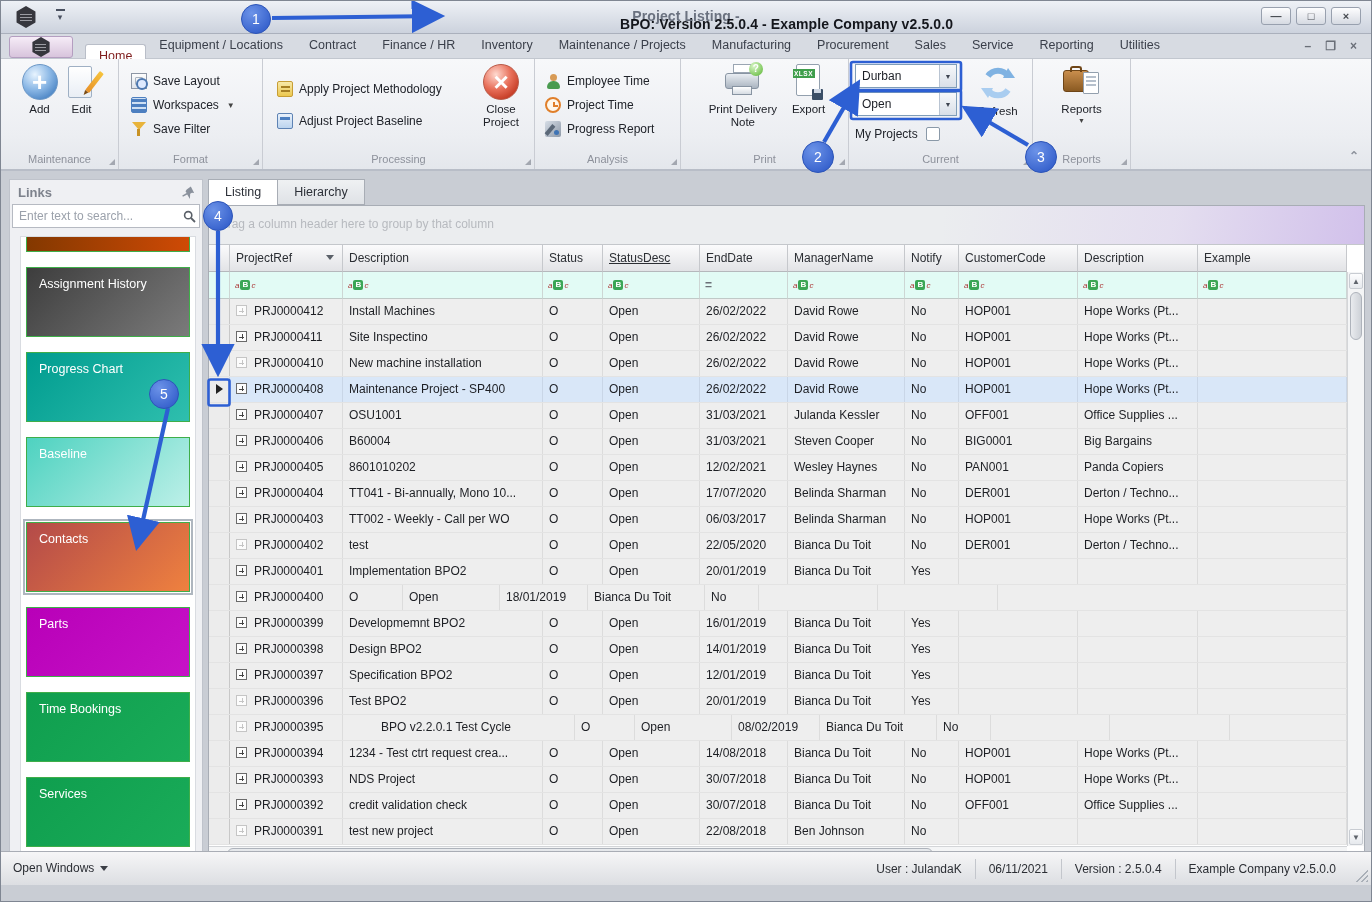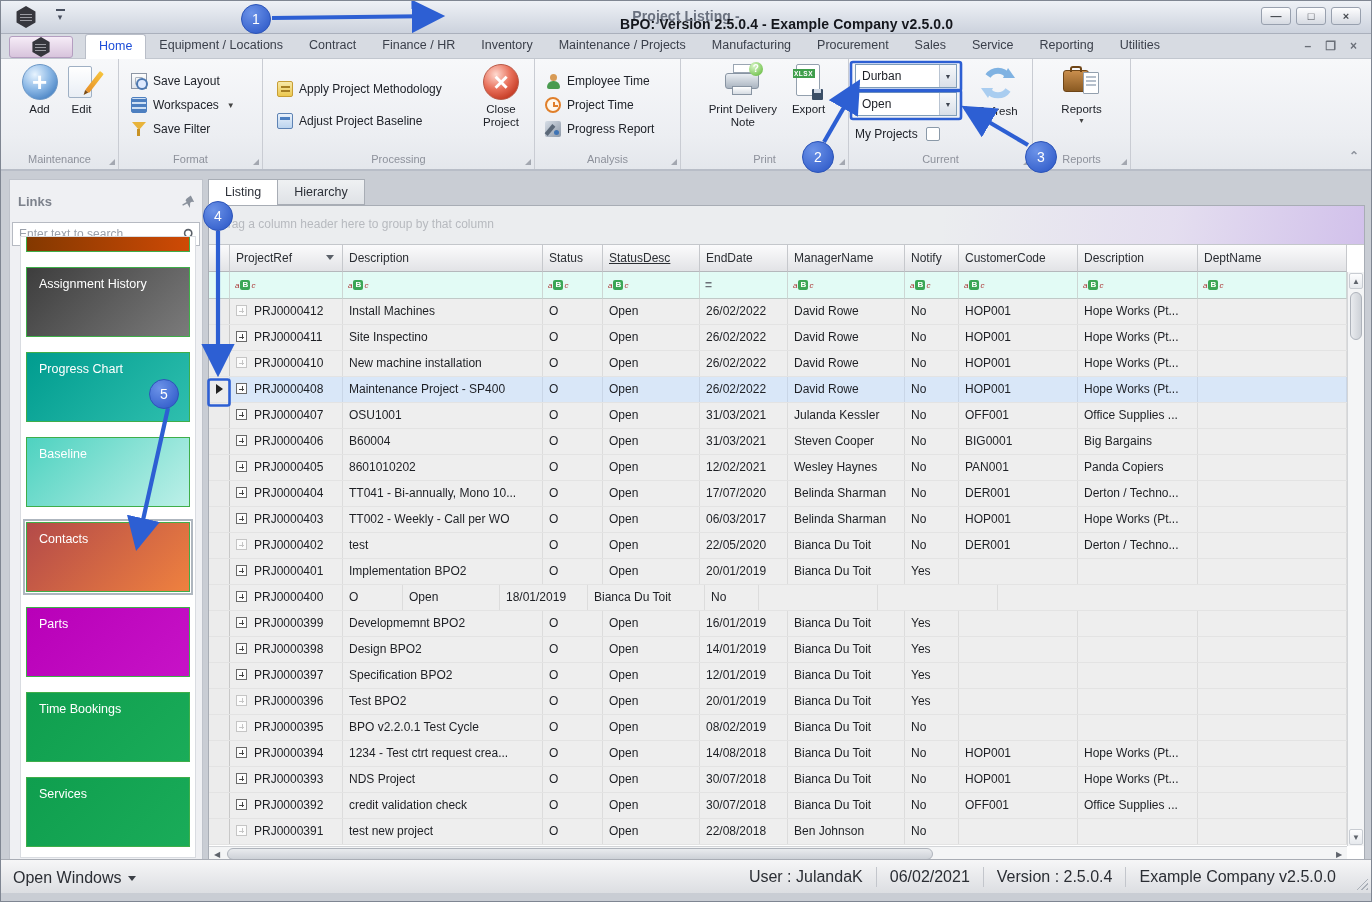--- a/index.html
+++ b/index.html
@@ -18,21 +18,21 @@
 .win-controls{position:absolute;right:10px;top:6px;display:flex;gap:5px;}
 .wbtn{width:30px;height:18px;border:1px solid #98a0ae;border-radius:3px;background:linear-gradient(#fdfdfe,#d6dae2);color:#45494f;font-size:11px;font-weight:bold;display:flex;align-items:center;justify-content:center;line-height:1;}
 
 
 .tabstrip{position:absolute;top:33px;left:0;width:100%;height:25px;background:#d7dbe2;border-bottom:1px solid #c2c7cf;}
 .appbutton{position:absolute;left:8px;top:2px;width:64px;height:22px;border-radius:3px;border:1px solid #b49ec0;background:linear-gradient(#f6ecf7,#d8c4dc);display:flex;align-items:center;justify-content:center;}
 .appbutton .hex{width:20px;height:20px;background:#36363d;clip-path:polygon(50% 0,93% 25%,93% 75%,50% 100%,7% 75%,7% 25%);position:relative;}
 .appbutton .hex i{position:absolute;left:4px;top:7px;width:11px;height:7px;background:repeating-linear-gradient(0deg,#9b9ba2 0 1px,transparent 1px 3px);}
 .rtabs{position:absolute;left:84px;top:0;height:25px;display:flex;}
 .rtab{padding:4px 13px 0;font-size:12.5px;color:#3a3f4a;height:25px;}
-.rtab.active{background:#fff;border:1px solid #b9bec8;border-bottom:none;border-radius:3px 3px 0 0;color:#1d4ed8;}
+.rtab.active{background:#fff;border:1px solid #b9bec8;border-bottom:none;border-radius:3px 3px 0 0;color:#7f1d1d;margin-top:10px;}
 .mdi-controls{position:absolute;right:14px;top:4px;display:flex;gap:14px;color:#6a6f78;font-size:12px;font-weight:bold;}
 .mdi-controls span{line-height:16px;}
 
 
 .ribbon{position:absolute;top:58px;left:0;width:100%;height:112px;background:linear-gradient(#f7f8fa,#eceef2 70%,#e4e7ec);border-bottom:2px solid #b8bdc7;display:flex;}
 .rgroup{position:relative;height:110px;border-right:1px solid #c9ccd3;display:flex;flex-direction:column;}
 .rbody{flex:1;display:flex;}
 .rfoot{height:18px;font-size:11px;color:#8d919b;text-align:center;line-height:17px;position:relative;}
 .rfoot .launcher{position:absolute;right:3px;bottom:4px;width:0;height:0;border-left:6px solid transparent;border-bottom:6px solid #a3a7b0;}
 .bigbtn{display:flex;flex-direction:column;align-items:center;padding-top:5px;cursor:default;}
@@ -87,21 +87,21 @@
 .combo .cbtn{width:17px;height:100%;background:linear-gradient(#f6f8fa,#d9dfe8);border-left:1px solid #b9c4d2;display:flex;align-items:center;justify-content:center;font-size:7px;color:#3e4450;}
 .chk{width:14px;height:14px;background:#fff;border:1px solid #8a99a8;border-radius:2px;}
 .myproj{display:flex;align-items:center;gap:8px;font-size:12px;color:#20232a;margin-top:7px;}
 .ribbon-chevron{position:absolute;right:12px;bottom:6px;color:#8d929c;font-size:12px;font-weight:bold;}
 
 
 .content{position:absolute;top:170px;left:0;width:100%;height:698px;background:#c9cdd4;}
 
 
 .sidebar{position:absolute;left:8px;top:8px;width:194px;height:682px;background:#eff0f3;border:1px solid #bfc3cb;}
-.sb-head{height:42px;display:flex;align-items:center;padding:0 8px;color:#7d828c;font-size:13px;font-weight:bold;}
+.sb-head{height:24px;display:flex;align-items:center;padding:0 8px;color:#7d828c;font-size:13px;font-weight:bold;}
 .sb-head .sp{flex:1;}
 .sb-search{margin:0 2px;height:24px;background:#fff;border:1px solid #b6bac2;display:flex;align-items:center;}
 .sb-search input{flex:1;border:none;outline:none;font-size:12px;padding:0 6px;font-family:"Liberation Sans",sans-serif;color:#333;background:transparent;}
 .sb-search input::placeholder{color:#9ba1ab;}
 .sb-search .mag{width:20px;display:flex;justify-content:center;}
 .tileswrap{position:absolute;top:56px;left:10px;right:6px;bottom:2px;background:#fff;border:1px solid #d9dce1;overflow:hidden;}
 .tile{width:164px;height:70px;margin:15px auto 0;border:1px solid #3fae49;position:relative;cursor:pointer;}
 .tile.partial{height:15px;margin-top:0;border-top:none;}
 .tile.selected{box-shadow:0 0 0 1px #fff,0 0 0 3px #aeb6bf;}
 .tile .tlabel{position:absolute;left:12px;top:9px;color:#fff;font-size:12.5px;}
@@ -142,21 +142,21 @@
 .vscroll{position:absolute;right:0;top:66px;bottom:16px;width:17px;background:#f4f5f6;border-left:1px solid #d3d5d8;}
 .vscroll .arr{height:16px;display:flex;align-items:center;justify-content:center;font-size:8px;color:#5f646c;background:linear-gradient(#fdfdfe,#e6e9ed);border:1px solid #c8ccd2;border-radius:2px;margin:1px;}
 .vscroll .arr.down{position:absolute;bottom:0;left:0;right:0;}
 .vscroll .thumb{position:absolute;left:2px;right:2px;top:20px;height:48px;border-radius:7px;background:linear-gradient(90deg,#e9ebee,#cdd1d7);border:1px solid #aeb3bb;}
 .hscroll{position:absolute;left:0;right:17px;bottom:0;height:16px;background:#f4f5f6;border-top:1px solid #d3d5d8;}
 .hscroll .thumb{position:absolute;left:18px;top:1px;height:12px;width:62%;border-radius:6px;background:linear-gradient(#e9ebee,#cdd1d7);border:1px solid #aeb3bb;}
 .hscroll .arr{position:absolute;top:1px;width:16px;height:13px;display:flex;align-items:center;justify-content:center;font-size:8px;color:#5f646c;}
 .hscroll .arr.left{left:0;} .hscroll .arr.right{right:0;}
 
 
-.statusbar{position:absolute;left:0;bottom:8px;width:100%;height:34px;background:linear-gradient(#f6f6f7,#dcdee2);border-top:1px solid #a9adb5;font-size:16px;color:#2b2e34;}
+.statusbar{position:absolute;left:0;bottom:16px;width:100%;height:34px;background:linear-gradient(#f6f6f7,#dcdee2);border-top:1px solid #a9adb5;font-size:12px;color:#2b2e34;}
 .sb-left{position:absolute;left:12px;top:9px;display:flex;align-items:center;gap:6px;}
 .sb-left .dn{width:0;height:0;border-left:4px solid transparent;border-right:4px solid transparent;border-top:5px solid #3b3f46;}
 .sb-right{position:absolute;right:22px;top:0;height:100%;display:flex;align-items:center;}
 .sb-seg{padding:0 13px;border-left:1px solid #c3c6cc;height:20px;line-height:20px;}
 .sb-seg:first-child{border-left:none;}
 .grip{position:absolute;right:3px;bottom:3px;width:12px;height:12px;background:
  linear-gradient(135deg,transparent 0 50%,#aab0b8 50% 56%,transparent 56% 70%,#aab0b8 70% 76%,transparent 76% 90%,#aab0b8 90% 96%,transparent 96%);}
 
 
 .overlay{position:absolute;left:0;top:0;width:1372px;height:902px;pointer-events:none;z-index:60;}
@@ -441,21 +441,21 @@
               <div class="hcell" style="width: 54px;">
                 <span class="hlabel">Notify</span>
               </div>
               <div class="hcell" style="width: 119px;">
                 <span class="hlabel">CustomerCode</span>
               </div>
               <div class="hcell" style="width: 120px;">
                 <span class="hlabel">Description</span>
               </div>
               <div class="hcell" style="flex: 1 1 0%;">
-                <span class="hlabel">DeptName</span>
+                <span class="hlabel">Example</span>
               </div>
             </div>
           <div class="gfilter">
               <div class="fcell" style="width: 21px;"></div>
               <div class="fcell" style="width: 113px;">
                 <span class="fabc">
                   <i>a</i>
                   <b>B</b>
                   <i>c</i>
                 </span>
@@ -726,21 +726,21 @@
                 <div class="cell c-edate" style="width: 88px;">20/01/2019</div>
                 <div class="cell c-mgr" style="width: 117px;">Bianca Du Toit</div>
                 <div class="cell c-notify" style="width: 54px;">Yes</div>
                 <div class="cell c-ccode" style="width: 119px;"></div>
                 <div class="cell c-cname" style="width: 120px;"></div>
                 <div class="cell c-dept" style="flex: 1 1 0%;"></div>
               </div>
               <div class="grow">
                 <div class="cell c-indcell" style="width: 21px;"></div>
                 <div class="cell" style="width: 113px;"><span class="expand light"></span><span>PRJ0000395</span></div>
-                <div class="cell c-desc" style="width: 200px;">BPO v2.2.0.1 Test Cycle</div>
+                <div class="cell c-desc" style="width: 200px; margin-left: 32px;">BPO v2.2.0.1 Test Cycle</div>
                 <div class="cell c-status" style="width: 60px;">O</div>
                 <div class="cell c-sdesc" style="width: 97px;">Open</div>
                 <div class="cell c-edate" style="width: 88px;">08/02/2019</div>
                 <div class="cell c-mgr" style="width: 117px;">Bianca Du Toit</div>
                 <div class="cell c-notify" style="width: 54px;">No</div>
                 <div class="cell c-ccode" style="width: 119px;"></div>
                 <div class="cell c-cname" style="width: 120px;"></div>
                 <div class="cell c-dept" style="flex: 1 1 0%;"></div>
               </div>
               <div class="grow">
@@ -811,21 +811,21 @@
     </div>
   </div>
 
   <div class="statusbar">
     <div class="sb-left">
       <span>Open Windows</span>
       <span class="dn"></span>
     </div>
     <div class="sb-right">
       <span class="sb-seg">User : JulandaK</span>
-      <span class="sb-seg">06/02/2021</span>
+      <span class="sb-seg">06/11/2021</span>
       <span class="sb-seg">Version : 2.5.0.4</span>
       <span class="sb-seg">Example Company v2.5.0.0</span>
     </div>
     <div class="grip"></div>
   </div>
 
   <svg class="overlay" viewBox="0 0 1372 902">
     <defs>
       <marker id="ah" markerWidth="9" markerHeight="9" refX="7" refY="4" orient="auto">
         <path d="M0,0 L8,4 L0,8 Z" fill="#2d5fd3"></path>

